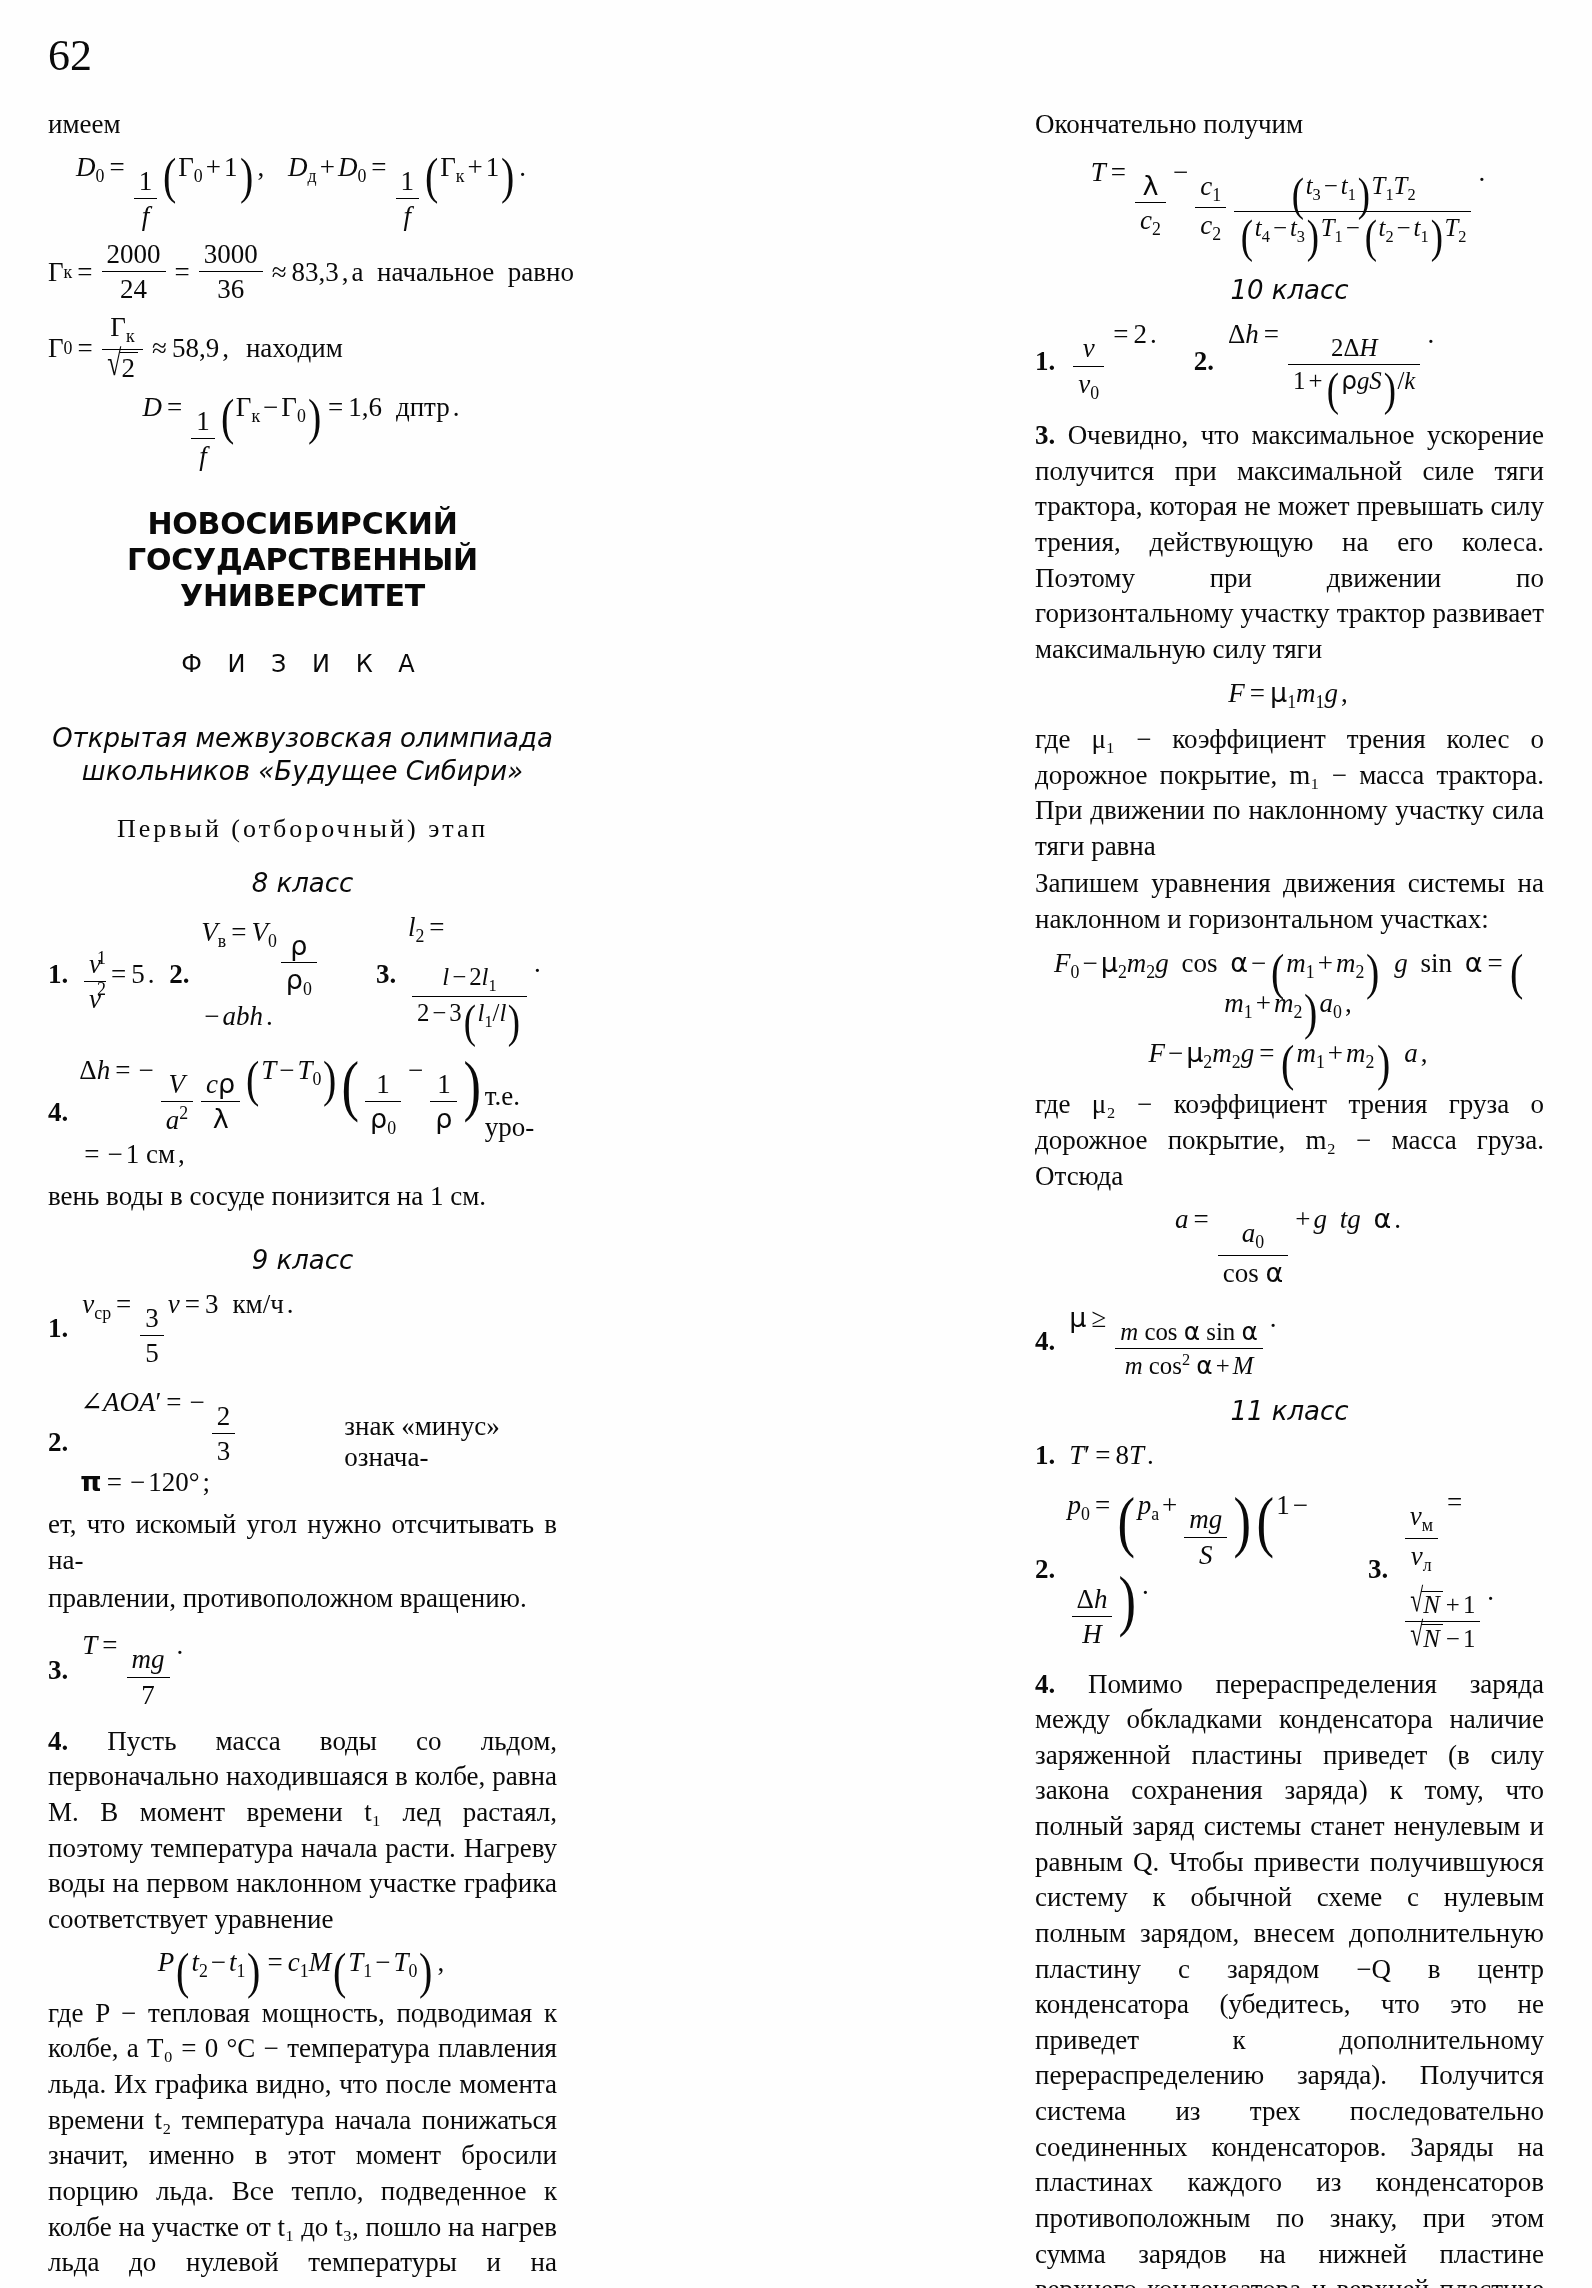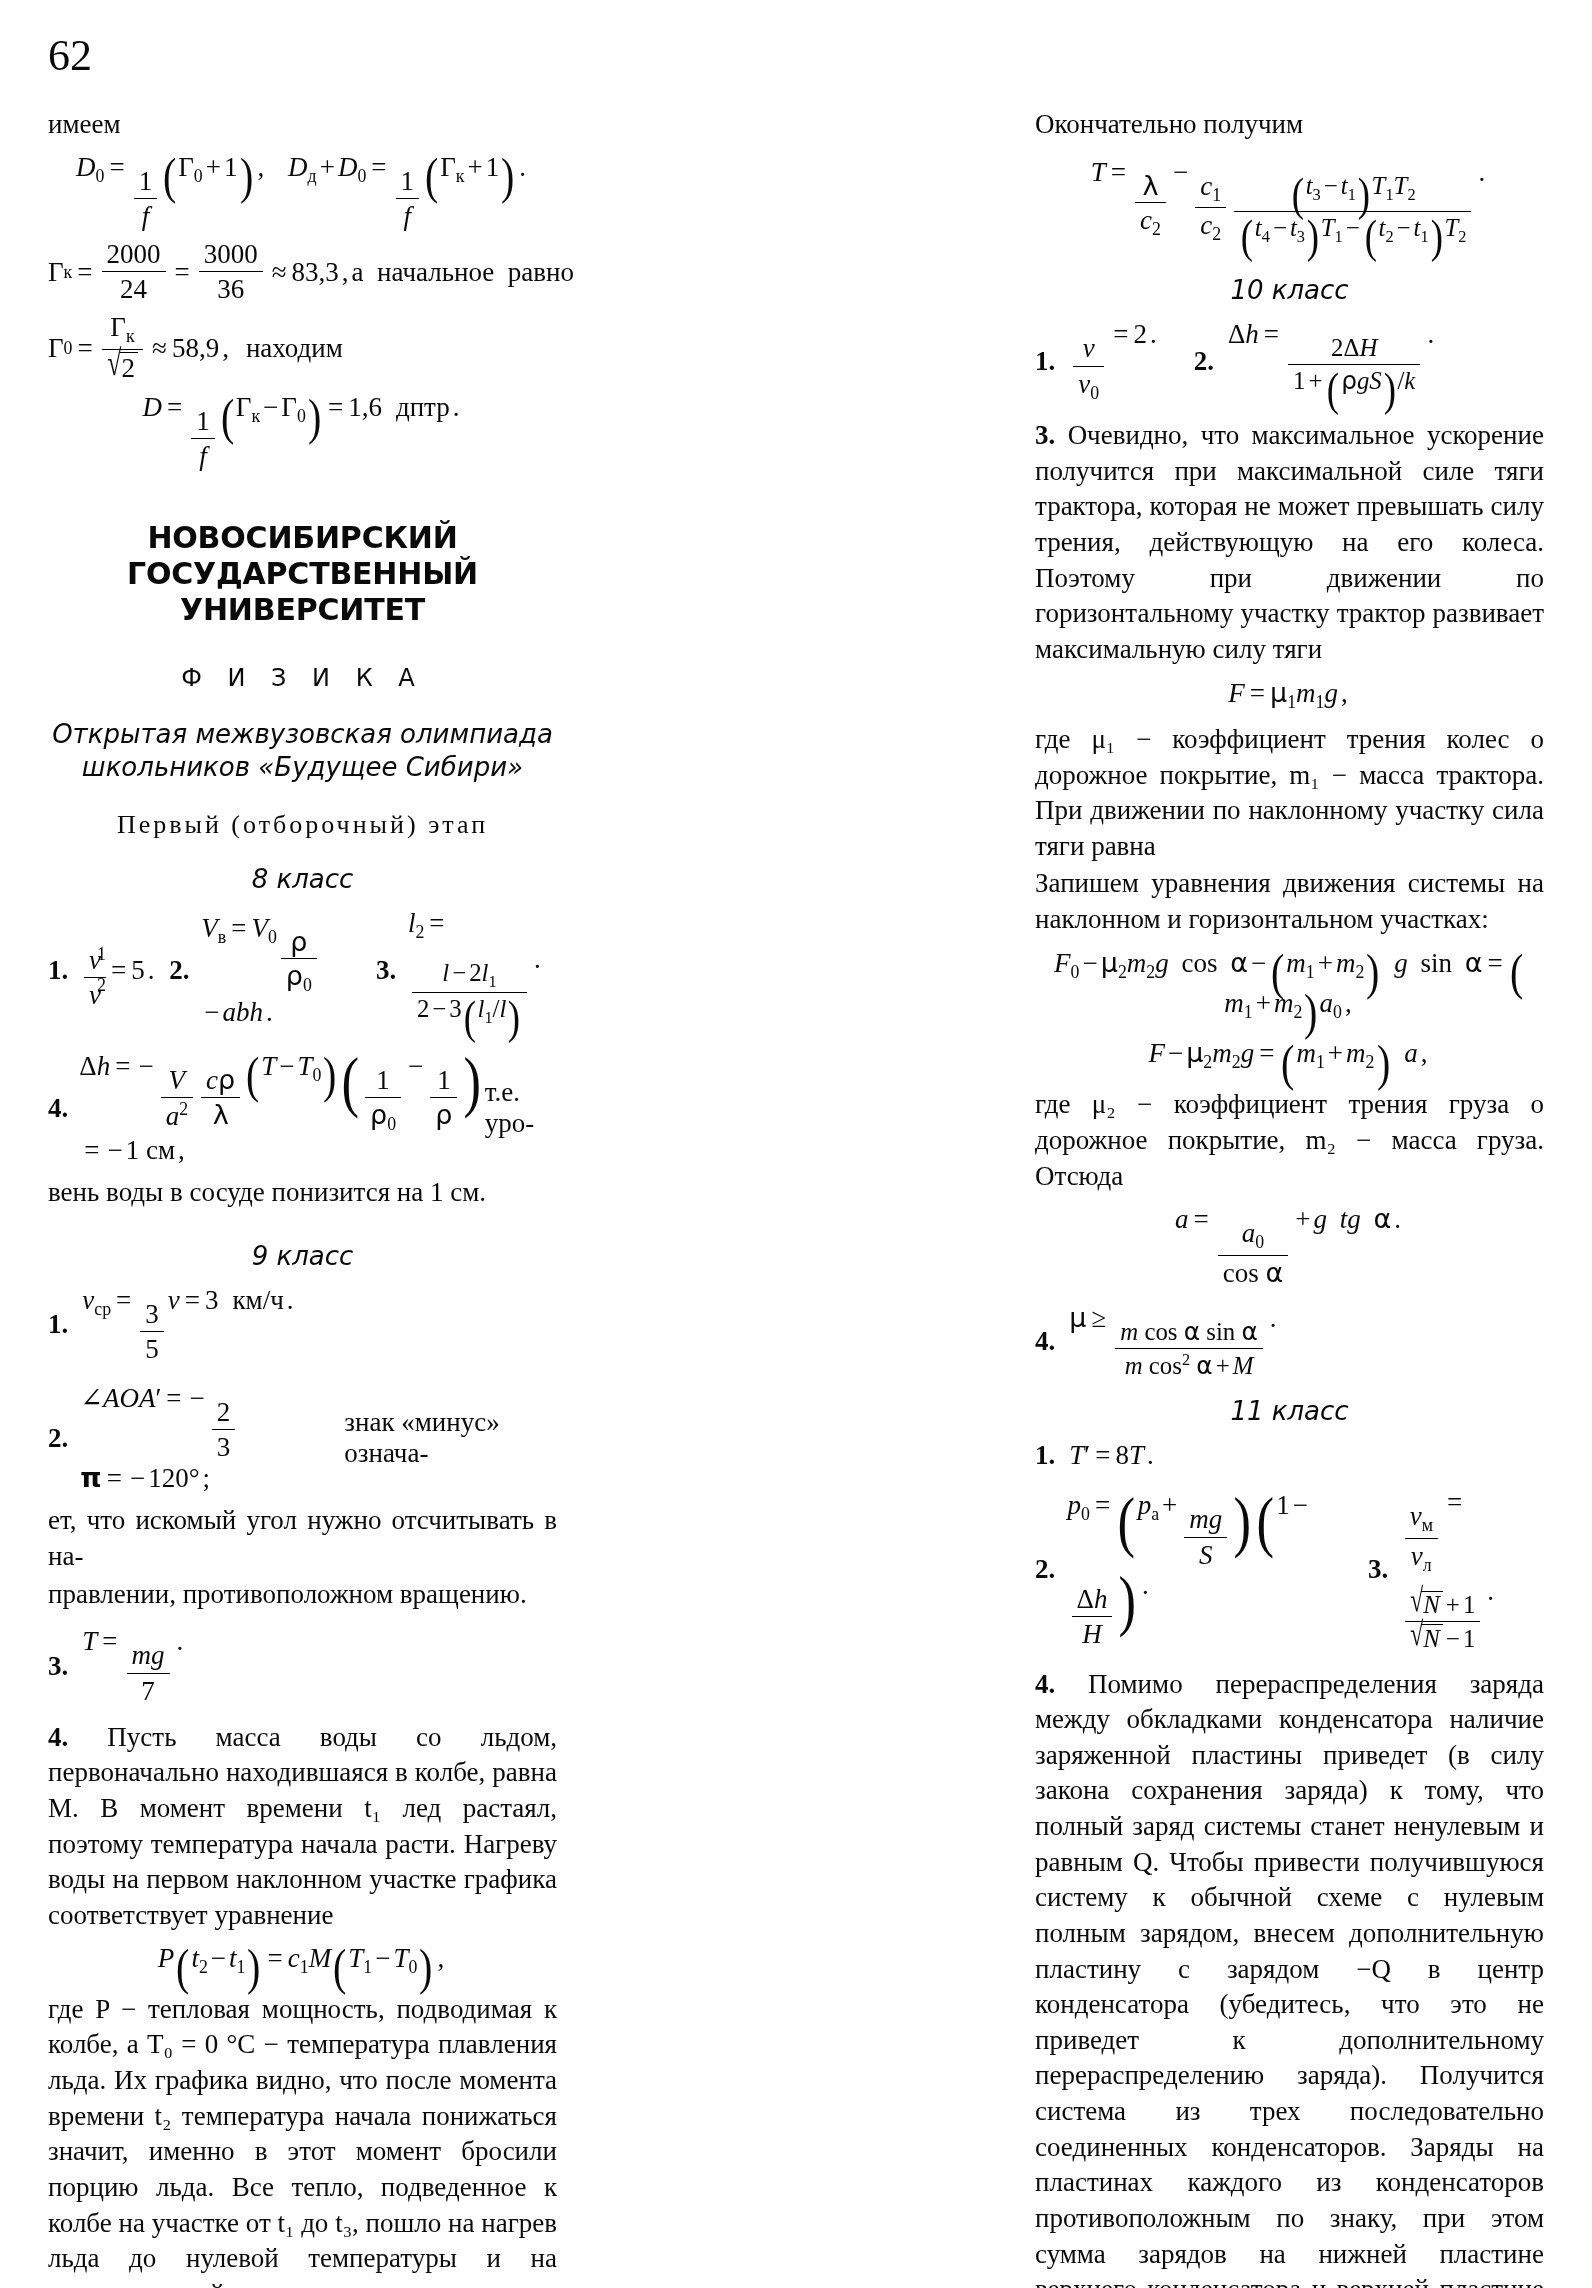--- a/index.html
+++ b/index.html
@@ -30,25 +30,25 @@
   p.t { margin:0 0 0 0; font-size:27px; line-height:1.32; text-align:justify;
         text-justify:inter-word; hyphens:manual; }
   p.t + p.t { margin-top:2px; }
 
   .eq { text-align:center; margin:9px 0 9px 0; font-size:27px; }
   .eq.left-ind { text-align:left; }
 
   
   .org { font-family:"DejaVu Sans", sans-serif; font-weight:bold;
          font-size:30px; line-height:1.2; text-align:center;
-         margin:48px 0 0 0; letter-spacing:-0.2px; }
+         margin:34px 0 0 0; letter-spacing:-0.2px; }
   .subj { font-family:"DejaVu Sans", sans-serif; font-size:24px;
           text-align:center; letter-spacing:9px; margin:36px 0 0 0; }
   .olymp { font-family:"DejaVu Sans", sans-serif; font-style:italic;
-           font-size:26px; text-align:center; line-height:1.28; margin:26px 0 0 0; }
+           font-size:26px; text-align:center; line-height:1.28; margin:44px 0 0 0; }
   .stage { font-family:Liberation Serif, serif; font-size:26px;
            text-align:center; letter-spacing:3px; margin:26px 0 0 0; }
   .grade { font-family:"DejaVu Sans", sans-serif; font-style:italic;
            font-size:26px; text-align:center; margin:24px 0 14px 0; }
 
   .num { font-weight:bold; }
 
   
   .mi { font-style:italic; font-family:"Liberation Serif", serif; }
   .mu { font-style:normal; font-family:"Liberation Serif", serif; }

